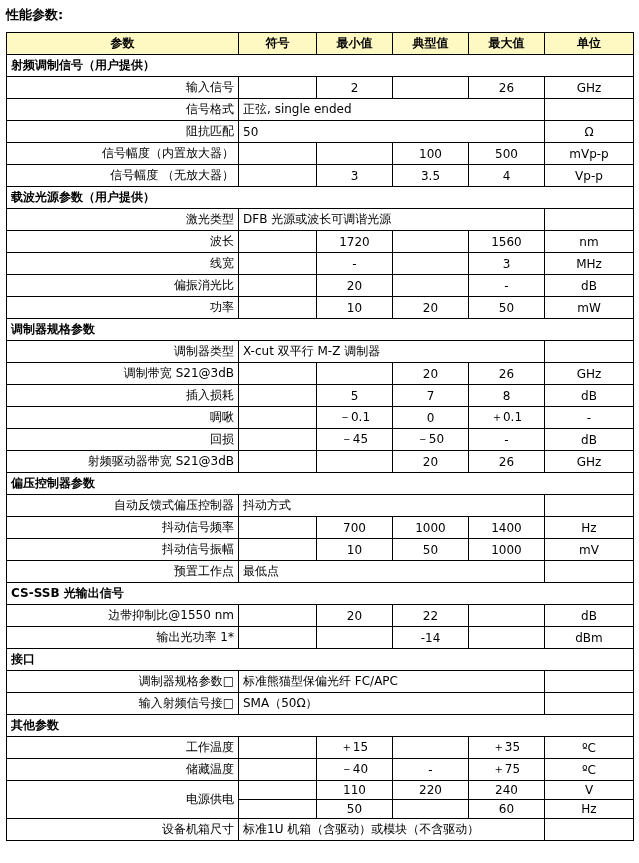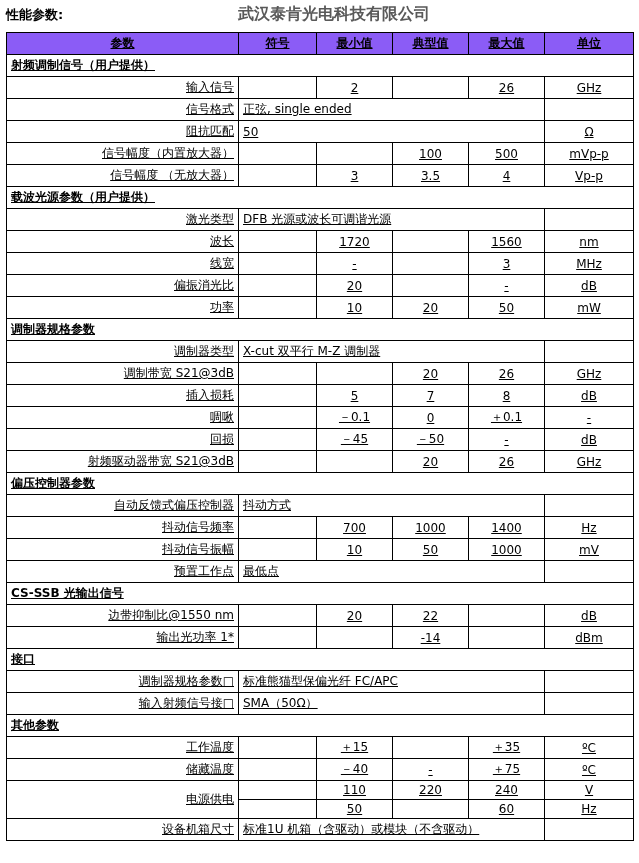--- a/index.html
+++ b/index.html
@@ -13,21 +13,20 @@
     font-family: "DejaVu Sans", "Liberation Sans", sans-serif;
     color: #000000;
     overflow: hidden;
   }
   .page {
     position: relative;
     width: 588px;
     height: 863px;
     box-sizing: border-box;
     padding: 4px 6px 8px 6px;
-    text-decoration: underline;
   }
   .header-row {
     position: relative;
     height: 26px;
   }
   .doc-title {
     position: absolute;
     left: 0;
     top: 2px;
     font-size: 13px;
@@ -63,21 +62,21 @@
   col.c-symbol { width: 78px; }
   col.c-min    { width: 76px; }
   col.c-typ    { width: 76px; }
   col.c-max    { width: 76px; }
   col.c-unit   { width: 89px; }
 
   .head-cell {
     text-align: center;
     font-weight: bold;
     font-size: 13px;
-    background: #8b5cf6;
+    background: #fef9c3;
     height: 28px;
     margin-top: 43px;
   }
   .section-cell {
     text-align: left;
     font-weight: bold;
     font-size: 13px;
     height: 22px;
   }
   .param-cell {
@@ -94,21 +93,20 @@
     text-align: left;
   }
 </style>
 </head>
 <body>
 
 <div class="page">
 
   <div class="header-row">
     <div class="doc-title">性能参数:</div>
-    <div class="company">武汉泰肯光电科技有限公司</div>
   </div>
 
   <table class="spec">
     <colgroup>
       <col class="c-param">
         <col class="c-symbol">
         <col class="c-min">
       <col class="c-typ">
         <col class="c-max">
         <col class="c-unit">

